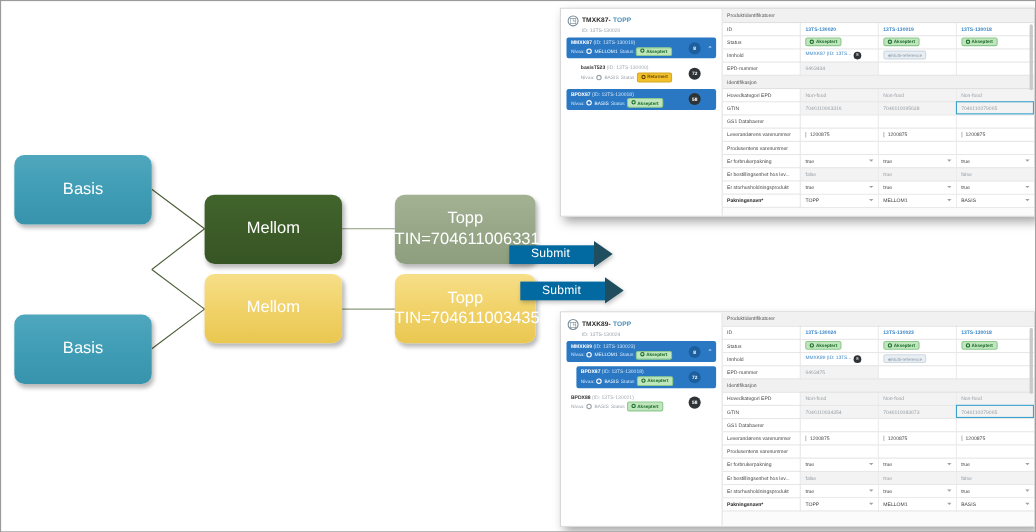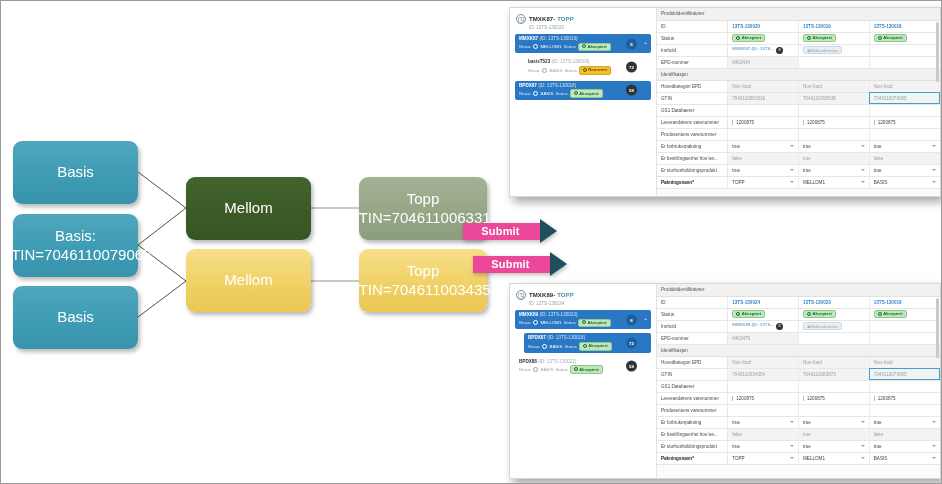--- a/index.html
+++ b/index.html
@@ -44,22 +44,22 @@
   #t2 { left:358px; top:248px; width:128px; height:63px; }
 
   
   .submit-arrow {
     position:absolute;
     height:24px;
     display:flex; align-items:center;
     filter: drop-shadow(1px 2px 2px rgba(0,0,0,.25));
   }
   .submit-arrow .bar {
-    background:#ec4899; height:17px; display:flex; align-items:center;
-    justify-content:center; color:#fff; font-size:11px; font-weight:bold;
+    background:#0369a1; height:17px; display:flex; align-items:center;
+    justify-content:center; color:#fff; font-size:11px; font-weight:normal;
     padding: 0 6px 0 4px; letter-spacing:.2px;
   }
   .submit-arrow .head {
     width:0; height:0;
     border-top:12px solid transparent;
     border-bottom:12px solid transparent;
     border-left:17px solid #1f4e5f;
   }
   #submit1 { left:462px; top:218px; }
   #submit1 .bar { width:77px; }
@@ -173,22 +173,20 @@
         <line x1="137" y1="171" x2="185" y2="207"></line>
         <line x1="137" y1="244" x2="185" y2="207"></line>
         <line x1="137" y1="244" x2="185" y2="280"></line>
         <line x1="137" y1="316" x2="185" y2="280"></line>
         <line x1="310" y1="207" x2="358" y2="207" stroke="#8a9a7a"></line>
         <line x1="310" y1="280" x2="358" y2="280" stroke="#8a9a7a"></line>
       </g>
     </svg>
 
     <div class="node basis" id="b1">Basis</div>
-    <div class="node basis" id="b2">Basis:
-GTIN=7046110079065</div>
     <div class="node basis" id="b3">Basis</div>
     <div class="node mellom-green" id="m1">Mellom</div>
     <div class="node mellom-yellow" id="m2">Mellom</div>
     <div class="node topp-green" id="t1">Topp
 GTIN=7046110063316</div>
     <div class="node topp-yellow" id="t2">Topp
 GTIN=7046110034354</div>
 
     <div class="submit-arrow" id="submit1">
       <div class="bar">Submit</div>

